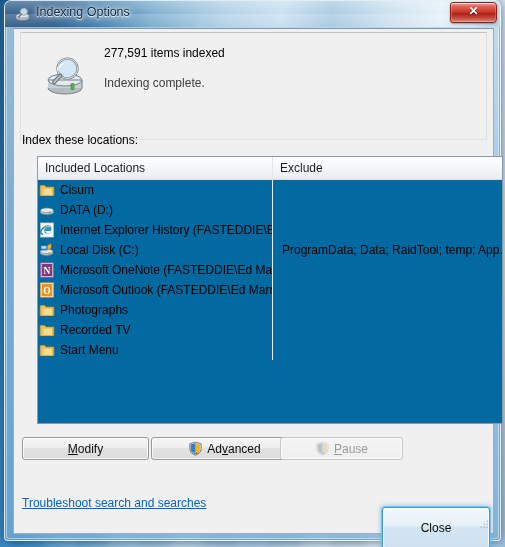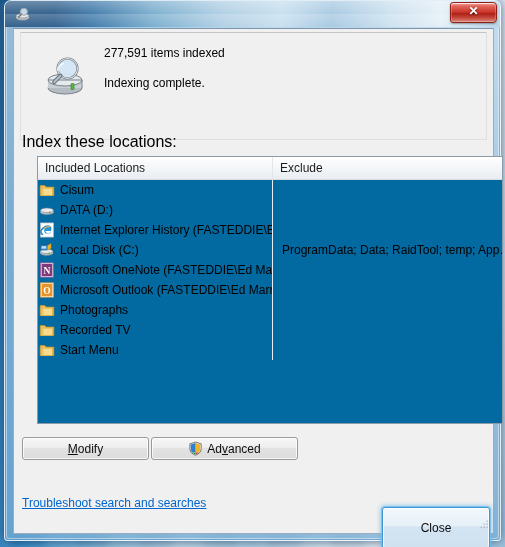--- a/index.html
+++ b/index.html
@@ -132,27 +132,27 @@
   .drive-icon {
     position: absolute; left: 20px; top: 19px;
     width: 48px; height: 48px;
   }
   .status-line1 {
     position: absolute; left: 83px; top: 13px;
     font-size: 12px; color: #000;
   }
   .status-line2 {
     position: absolute; left: 83px; top: 43px;
-    font-size: 12px; color: #000000;
+    font-size: 12px; color: #404040;
   }
 
   
   .section-label {
     position: absolute; left: 8px; top: 104px;
-    font-size: 16px; color: #000;
+    font-size: 12px; color: #000;
   }
 
   
   .listview {
     position: absolute;
     left: 23px; top: 127px;
     width: 466px; height: 268px;
     background: #0369a1;
     border: 1px solid #8a9aa9;
     overflow: hidden;
@@ -280,20 +280,21 @@
 
     <svg class="title-icon" viewBox="0 0 16 16">
       <ellipse cx="8" cy="11.4" rx="6" ry="2.1" fill="#b9bfc4" stroke="#7b848c" stroke-width="0.6"></ellipse>
       <path d="M2 9.2h12v2.2H2z" fill="#cfd5d9"></path>
       <ellipse cx="8" cy="9.2" rx="6" ry="2.1" fill="#e3e8eb" stroke="#7b848c" stroke-width="0.6"></ellipse>
       <circle cx="9.3" cy="5.4" r="3.3" fill="#cfe3f2" fill-opacity="0.92" stroke="#6f7c86" stroke-width="0.9"></circle>
       <circle cx="9.3" cy="5.4" r="3.3" fill="none" stroke="#ffffff" stroke-width="0.5" opacity="0.7"></circle>
       <path d="M7 7.7L4.4 10.3" stroke="#6f7c86" stroke-width="1.5" stroke-linecap="round"></path>
     </svg>
 
+    <div class="title-text">Indexing Options</div>
 
     <div class="btn-close-x"></div>
   </div>
 
   <div class="client">
 
     <div class="status-panel">
       <svg class="drive-icon" viewBox="0 0 48 48">
         <ellipse cx="24" cy="36" rx="17" ry="6" fill="#b4bcc2" stroke="#77818a" stroke-width="1"></ellipse>
         <path d="M7 28h34v8H7z" fill="#c8d0d6"></path>
@@ -436,20 +437,30 @@
       <svg class="shield" viewBox="0 0 16 16">
         <path d="M8 1.2L14 3v5.2c0 3.6-2.6 5.8-6 6.9-3.4-1.1-6-3.3-6-6.9V3z" fill="#ffffff" stroke="#4a4a4a" stroke-width="0.8"></path>
         <path d="M8 2.1L13.1 3.6v4.7c0 1.6-.6 2.9-1.6 3.9H8z" fill="#f0b429"></path>
         <path d="M8 2.1L2.9 3.6v4.7c0 1.6.6 2.9 1.6 3.9H8z" fill="#2f7fd0"></path>
         <path d="M8 12.2h3.5c-.9.9-2.1 1.6-3.5 2.1z" fill="#d23b2e"></path>
         <path d="M8 12.2H4.5c.9.9 2.1 1.6 3.5 2.1z" fill="#2ea14b"></path>
       </svg>
       <span>Ad<u>v</u>anced</span>
     </div>
 
+    <div class="btn disabled" id="pause-button">
+      <svg class="shield dim" viewBox="0 0 16 16">
+        <path d="M8 1.2L14 3v5.2c0 3.6-2.6 5.8-6 6.9-3.4-1.1-6-3.3-6-6.9V3z" fill="#ffffff" stroke="#8a8a8a" stroke-width="0.8"></path>
+        <path d="M8 2.1L13.1 3.6v4.7c0 1.6-.6 2.9-1.6 3.9H8z" fill="#f0b429"></path>
+        <path d="M8 2.1L2.9 3.6v4.7c0 1.6.6 2.9 1.6 3.9H8z" fill="#2f7fd0"></path>
+        <path d="M8 12.2h3.5c-.9.9-2.1 1.6-3.5 2.1z" fill="#d23b2e"></path>
+        <path d="M8 12.2H4.5c.9.9 2.1 1.6 3.5 2.1z" fill="#2ea14b"></path>
+      </svg>
+      <span><u>P</u>ause</span>
+    </div>
 
     <a class="link" id="link-trouble">Troubleshoot search and searches</a>
 
     <div id="close-button">
       <span>Close</span>
     </div>
 
     <svg class="resize-grip" viewBox="0 0 12 12">
       <g fill="#9aa3ab">
         <rect x="8.5" y="8.5" width="1.6" height="1.6"></rect>

